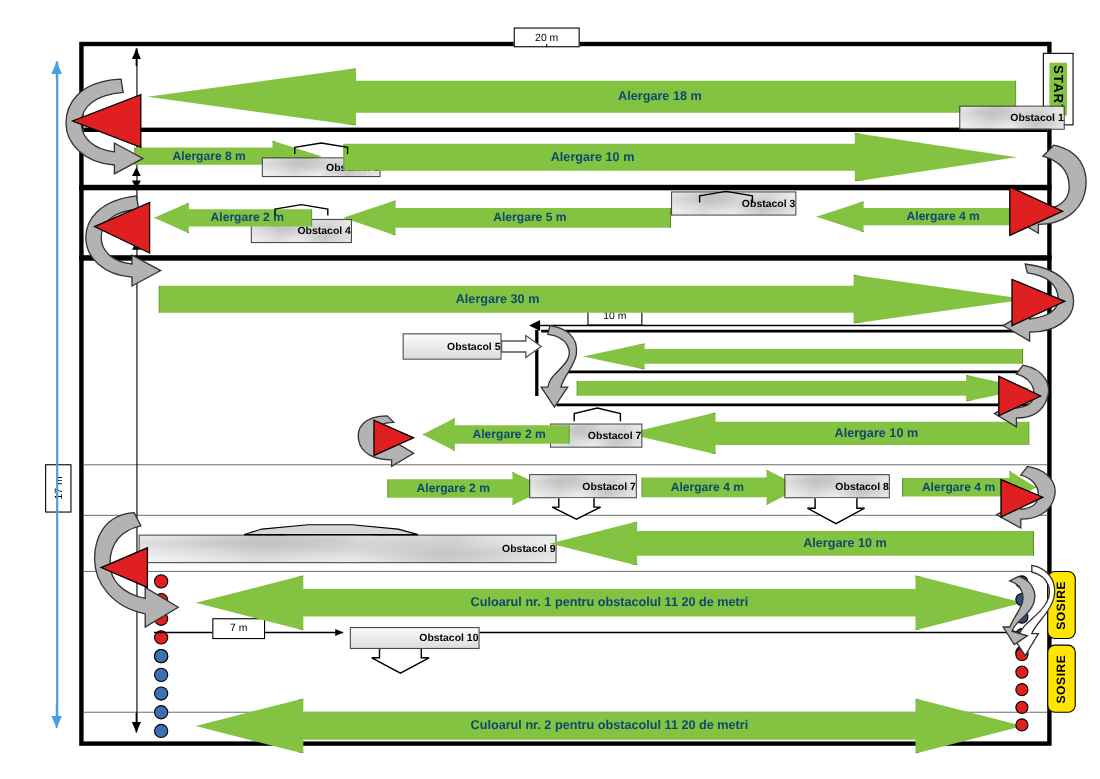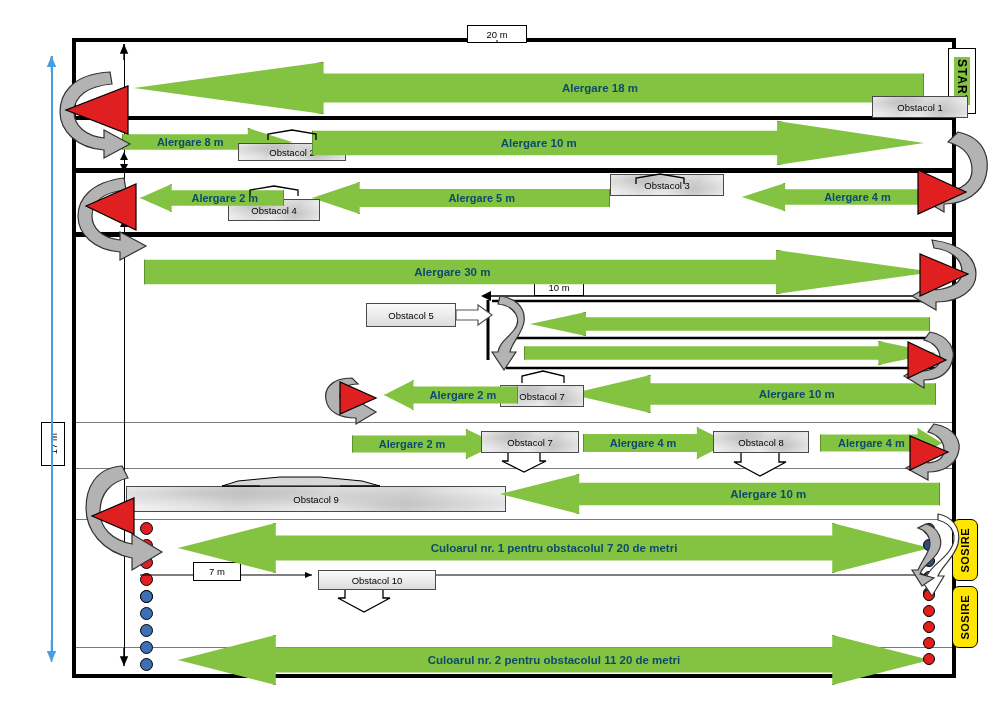--- a/index.html
+++ b/index.html
@@ -34,22 +34,22 @@
   .garrow.big .lbl{font-size:11.5px;}
 
   
   .obst{
     border:1px solid #4a4a4a;
     background:
        radial-gradient(ellipse at 20% 30%, rgba(150,150,150,.30), rgba(255,255,255,0) 55%),
        radial-gradient(ellipse at 70% 70%, rgba(140,140,140,.28), rgba(255,255,255,0) 55%),
        radial-gradient(ellipse at 45% 15%, rgba(120,120,120,.22), rgba(255,255,255,0) 50%),
        linear-gradient(115deg,#f4f4f4 0%,#dedede 30%,#f7f7f7 52%,#d8d8d8 74%,#f2f2f2 100%);
-    display:flex;align-items:center;justify-content:center;
-    color:#000;font-size:9.5px;white-space:nowrap;font-weight:400;
+    display:flex;align-items:center;justify-content:flex-end;
+    color:#000;font-size:9.5px;white-space:nowrap;font-weight:700;
   }
   .obst.plainbox{
     background:linear-gradient(180deg,#fbfbfb,#dcdcdc);
   }
 
   
   .mbox{border:1px solid #000;background:#fff;display:flex;align-items:center;justify-content:center;
         font-size:9.5px;color:#000;}
 
   
@@ -206,21 +206,21 @@
 
   <div class="abs obst" style="left:126px;top:486px;width:380px;height:26px;">
     <span>Obstacol 9</span>
   </div>
 
   <div class="abs garrow left big" style="left:500px;top:474px;width:440px;height:40px;--hw:18%;">
     <span class="lbl" style="margin-left:22%;">Alergare 10 m</span>
   </div>
 
   <div class="abs garrow both big" style="left:178px;top:523px;width:752px;height:50px;--hw:13%;">
-    <span class="lbl">Culoarul nr. 1 pentru obstacolul 7    20 de metri</span>
+    <span class="lbl">Culoarul nr. 1 pentru obstacolul 11    20 de metri</span>
   </div>
 
   <div class="abs obst plainbox" style="left:318px;top:570px;width:118px;height:20px;">
     <span>Obstacol 10</span>
   </div>
 
   <div class="abs garrow both big" style="left:178px;top:635px;width:752px;height:50px;--hw:13%;">
     <span class="lbl">Culoarul nr. 2 pentru obstacolul 11   20 de metri</span>
   </div>
 

